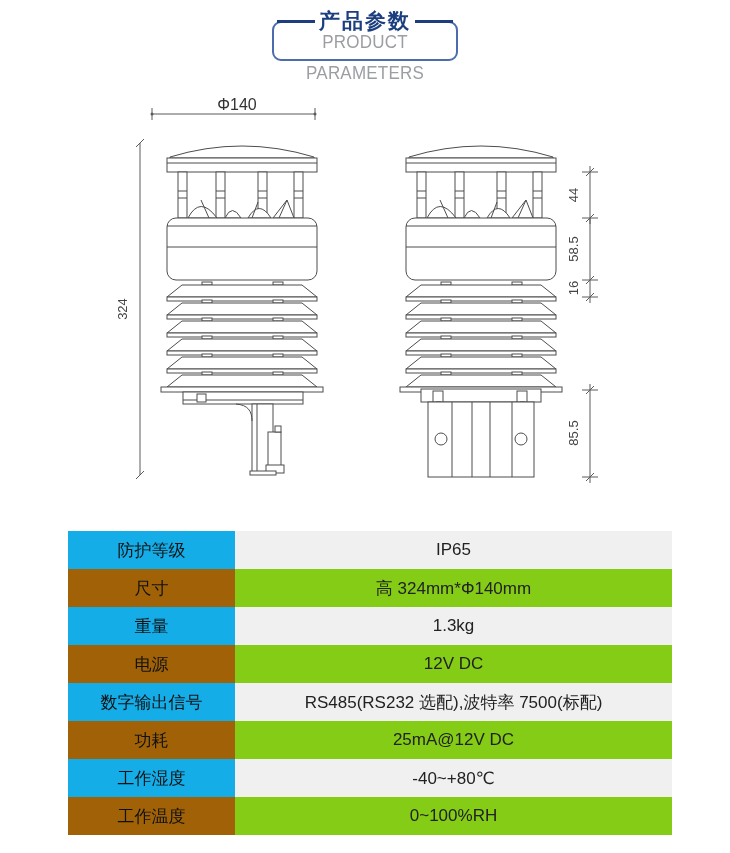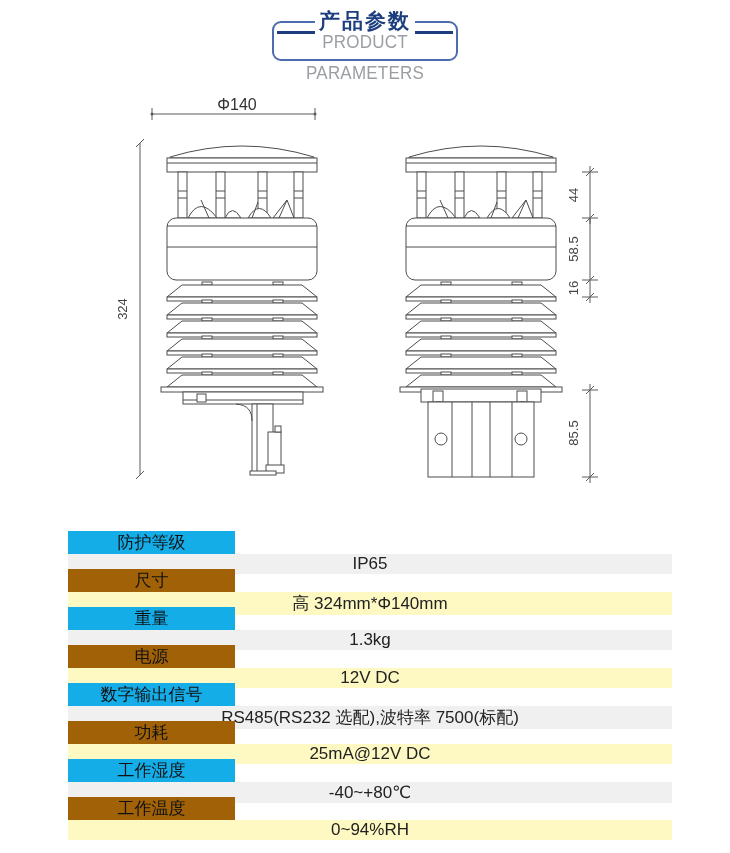--- a/index.html
+++ b/index.html
@@ -16,21 +16,21 @@
     position:relative;
     width:182px; height:36px;
     margin:0 auto; top:21px;
     border:2px solid #4d6cad;
     border-radius:9px;
     background:#fff;
   }
   .param-title-row {
     position:absolute; top:-15px; left:50%;
     transform:translateX(-50%);
-    display:flex; align-items:flex-end; white-space:nowrap;
+    display:flex; align-items:center; white-space:nowrap;
   }
   .hline { width:38px; height:3px; background:#1d3e7e; }
   .param-title-cn {
     font-size:21px; font-weight:bold; color:#1d3e7e;
     letter-spacing:2px; background:#fff; padding:0 4px;
     line-height:26px;
   }
   .param-title-en {
     text-align:center; color:#9b9ea3;
     font-size:17px; letter-spacing:0.2px;
@@ -42,28 +42,28 @@
   .drawing-section { position:relative; width:730px; height:445px; }
   svg { display:block; }
   .dev  { stroke:#4d4d4d; stroke-width:1; fill:#ffffff; }
   .devl { stroke:#4d4d4d; stroke-width:1; fill:none; }
   .dim  { stroke:#5a5a5a; stroke-width:1; fill:none; }
   .dimtxt { fill:#444; font-size:13px; font-family:"Liberation Sans","DejaVu Sans",sans-serif; }
   .dimtxtbig { fill:#333; font-size:16px; font-family:"Liberation Sans","DejaVu Sans",sans-serif; }
 
   
   .spec-table { position:absolute; left:68px; top:531px; width:604px; }
-  .spec-row { display:flex; height:38px;flex-direction:column; }
+  .spec-row { display:flex; height:38px; }
   .spec-label {
     width:167px; display:flex; align-items:center; justify-content:center;
     font-size:17px; color:#111; background:#a16207;
   }
   .spec-value {
     flex:1; display:flex; align-items:center; justify-content:center;
-    font-size:17px; color:#222; background:#fef9c3;
+    font-size:17px; color:#222; background:#84cc16;
   }
   .spec-row.highlight .spec-label { background:#14ade8; }
   .spec-row.highlight .spec-value { background:#f0f0f0; }
 </style>
 </head>
 <body>
 
 <div class="page">
 
   <div class="header-section">
@@ -242,17 +242,17 @@
     <div class="spec-row">
       <div class="spec-label">功耗</div>
       <div class="spec-value">25mA@12V DC</div>
     </div>
     <div class="spec-row highlight">
       <div class="spec-label">工作湿度</div>
       <div class="spec-value">-40~+80℃</div>
     </div>
     <div class="spec-row">
       <div class="spec-label">工作温度</div>
-      <div class="spec-value">0~94%RH</div>
+      <div class="spec-value">0~100%RH</div>
     </div>
   </div>
 
 </div>
 
 </body></html>

